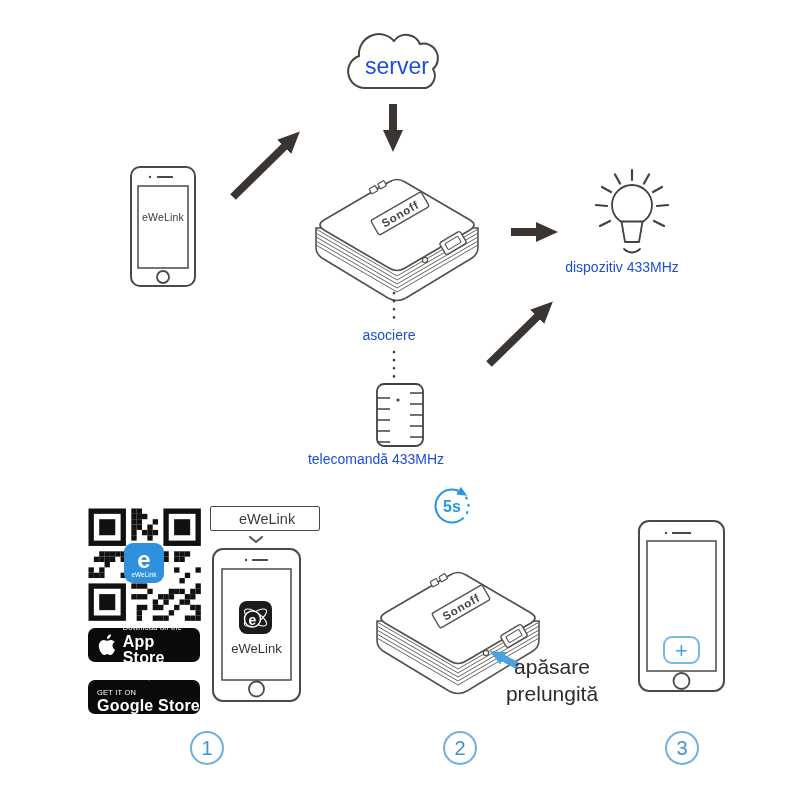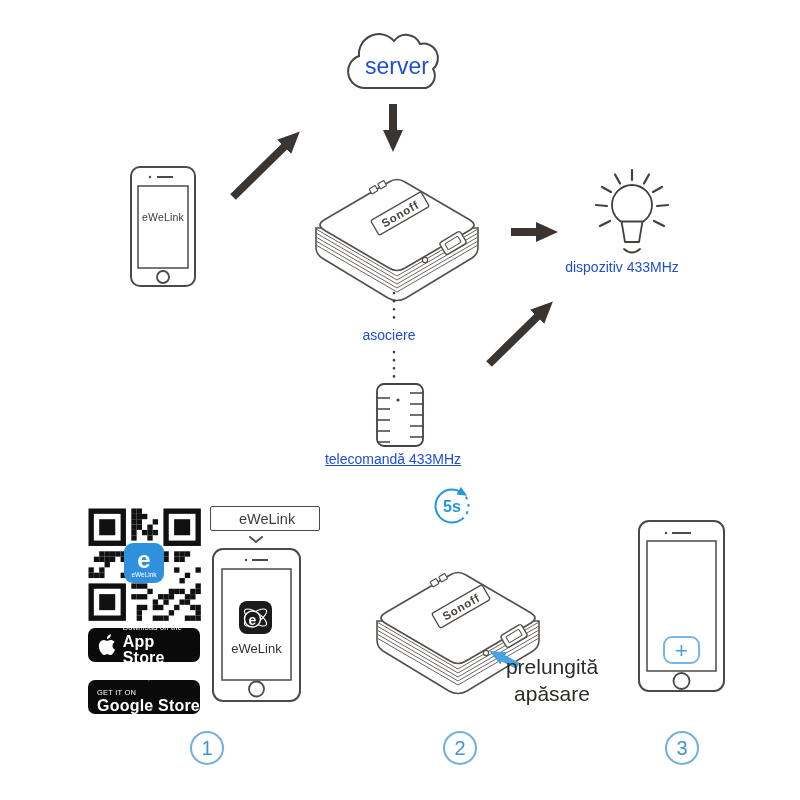--- a/index.html
+++ b/index.html
@@ -268,21 +268,21 @@
   <g>
     <rect x="664" y="637" width="35" height="26" rx="8" fill="none" stroke="#74b7e8" stroke-width="2"></rect>
     <text x="681.5" y="657.5" text-anchor="middle" font-size="22" fill="#4b9fe0">+</text>
   </g>
 </svg>
 
 <div class="lbl server-lbl" style="left:347px;top:53px;width:100px;">server</div>
 <div class="lbl phone1-lbl" style="left:138px;top:211px;width:50px;">eWeLink</div>
 <div class="lbl big" style="left:512px;top:259px;width:220px;">dispozitiv 433MHz</div>
 <div class="lbl big" style="left:319px;top:327px;width:140px;">asociere</div>
-<div class="lbl big" style="left:273px;top:451px;width:240px;text-decoration:underline;">telecomandă 433MHz</div>
+<div class="lbl big" style="left:256px;top:451px;width:240px;">telecomandă 433MHz</div>
 
 <div class="searchbar">
   <span style="width:14px;"></span>
   <span>eWeLink</span>
 </div>
 
 <div class="qr-icon">
   <div class="e">e</div>
   <div class="tag">eWeLink</div>
 </div>
@@ -306,21 +306,21 @@
     <polygon points="5,4.6 19,11 11,11" fill="#ffd400"></polygon>
     <polygon points="11,11 19,11 5,17.4" fill="#ff3a44"></polygon>
   </svg>
   <div class="col">
     <span class="s">GET IT ON</span>
     <span class="b">Google Store</span>
   </div>
 </div>
 
 <div class="callout">
+  <div>apăsare</div>
   <div>prelungită</div>
-  <div>apăsare</div>
 </div>
 
 <div class="step-circle" style="left:190px;">1</div>
 <div class="step-circle" style="left:443px;">2</div>
 <div class="step-circle" style="left:665px;">3</div>
 
 </div>
 
 </body></html>

